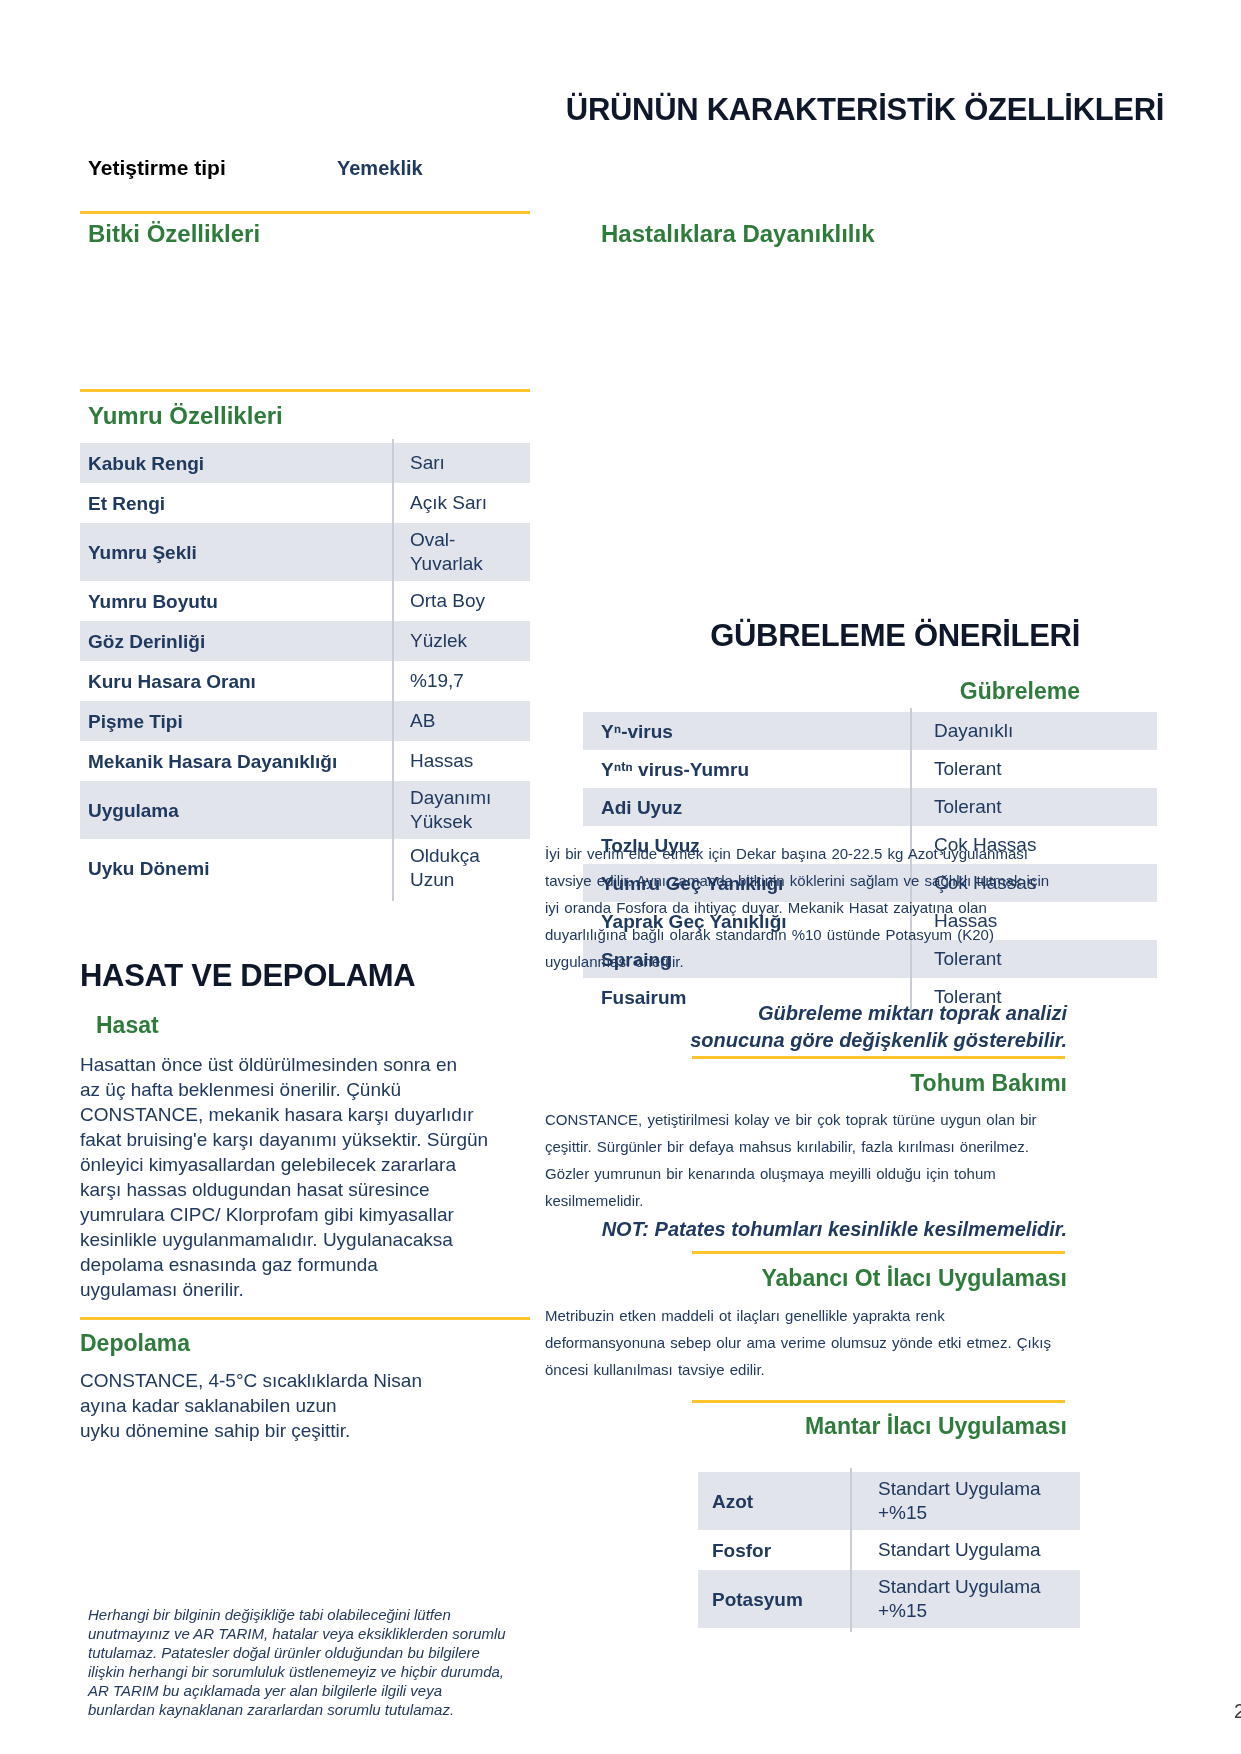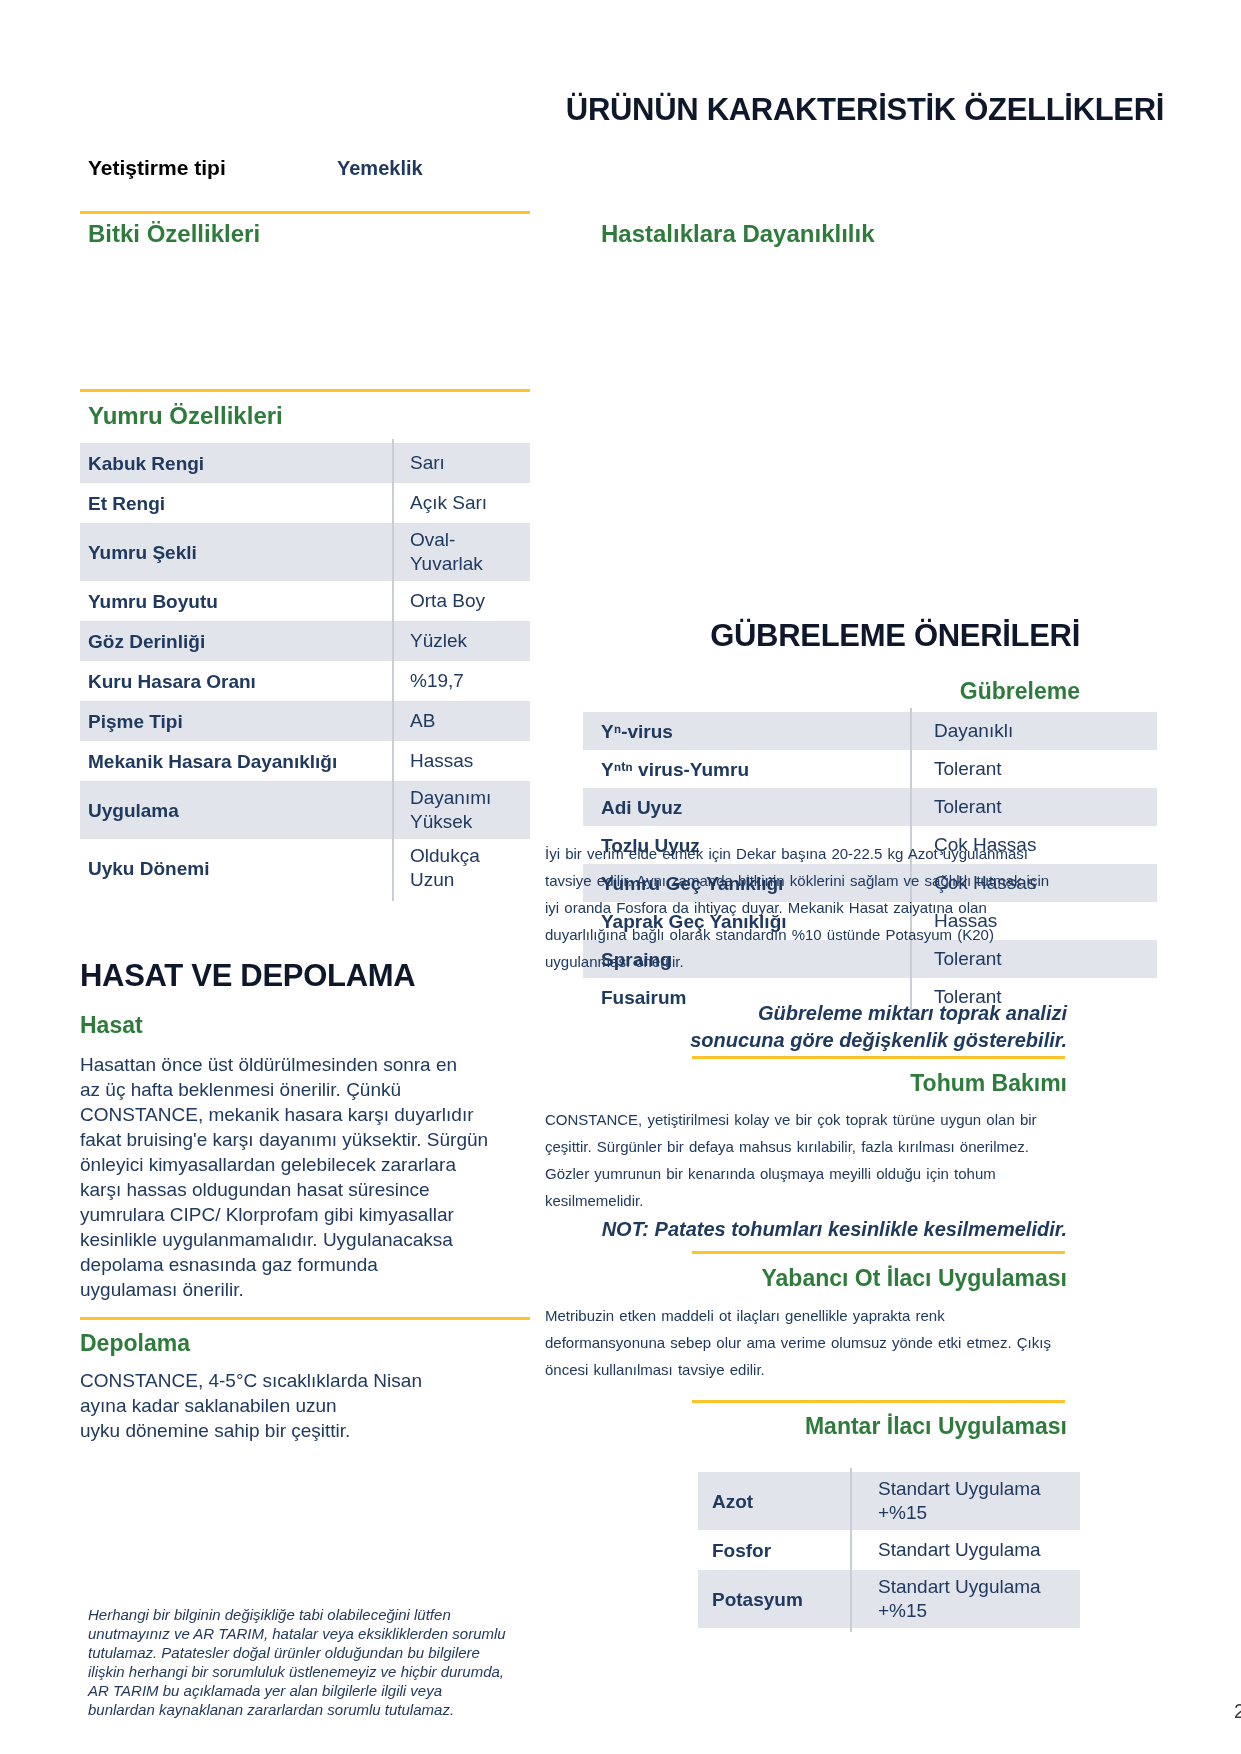--- a/index.html
+++ b/index.html
@@ -101,21 +101,21 @@
 Yüksek</span>
     </div>
     <div class="trow">
       <span class="lbl">Uyku Dönemi</span>
       <span class="val">Oldukça
 Uzun</span>
     </div>
   </div>
 
   <div class="abs big-title" style="left:80px;top:958px;">HASAT VE DEPOLAMA</div>
-  <div class="abs sub-head" style="left:80px;top:1012px;">Hasat</div>
+  <div class="abs sub-head" style="left:96px;top:1012px;">Hasat</div>
   <div class="abs body-text" style="left:80px;top:1052px;width:462px;">Hasattan önce üst öldürülmesinden sonra en
 az üç hafta beklenmesi önerilir. Çünkü
 CONSTANCE, mekanik hasara karşı duyarlıdır
 fakat bruising'e karşı dayanımı yüksektir. Sürgün
 önleyici kimyasallardan gelebilecek zararlara
 karşı hassas oldugundan hasat süresince
 yumrulara CIPC/ Klorprofam gibi kimyasallar
 kesinlikle uygulanmamalıdır. Uygulanacaksa
 depolama esnasında gaz formunda
 uygulaması önerilir.</div>

